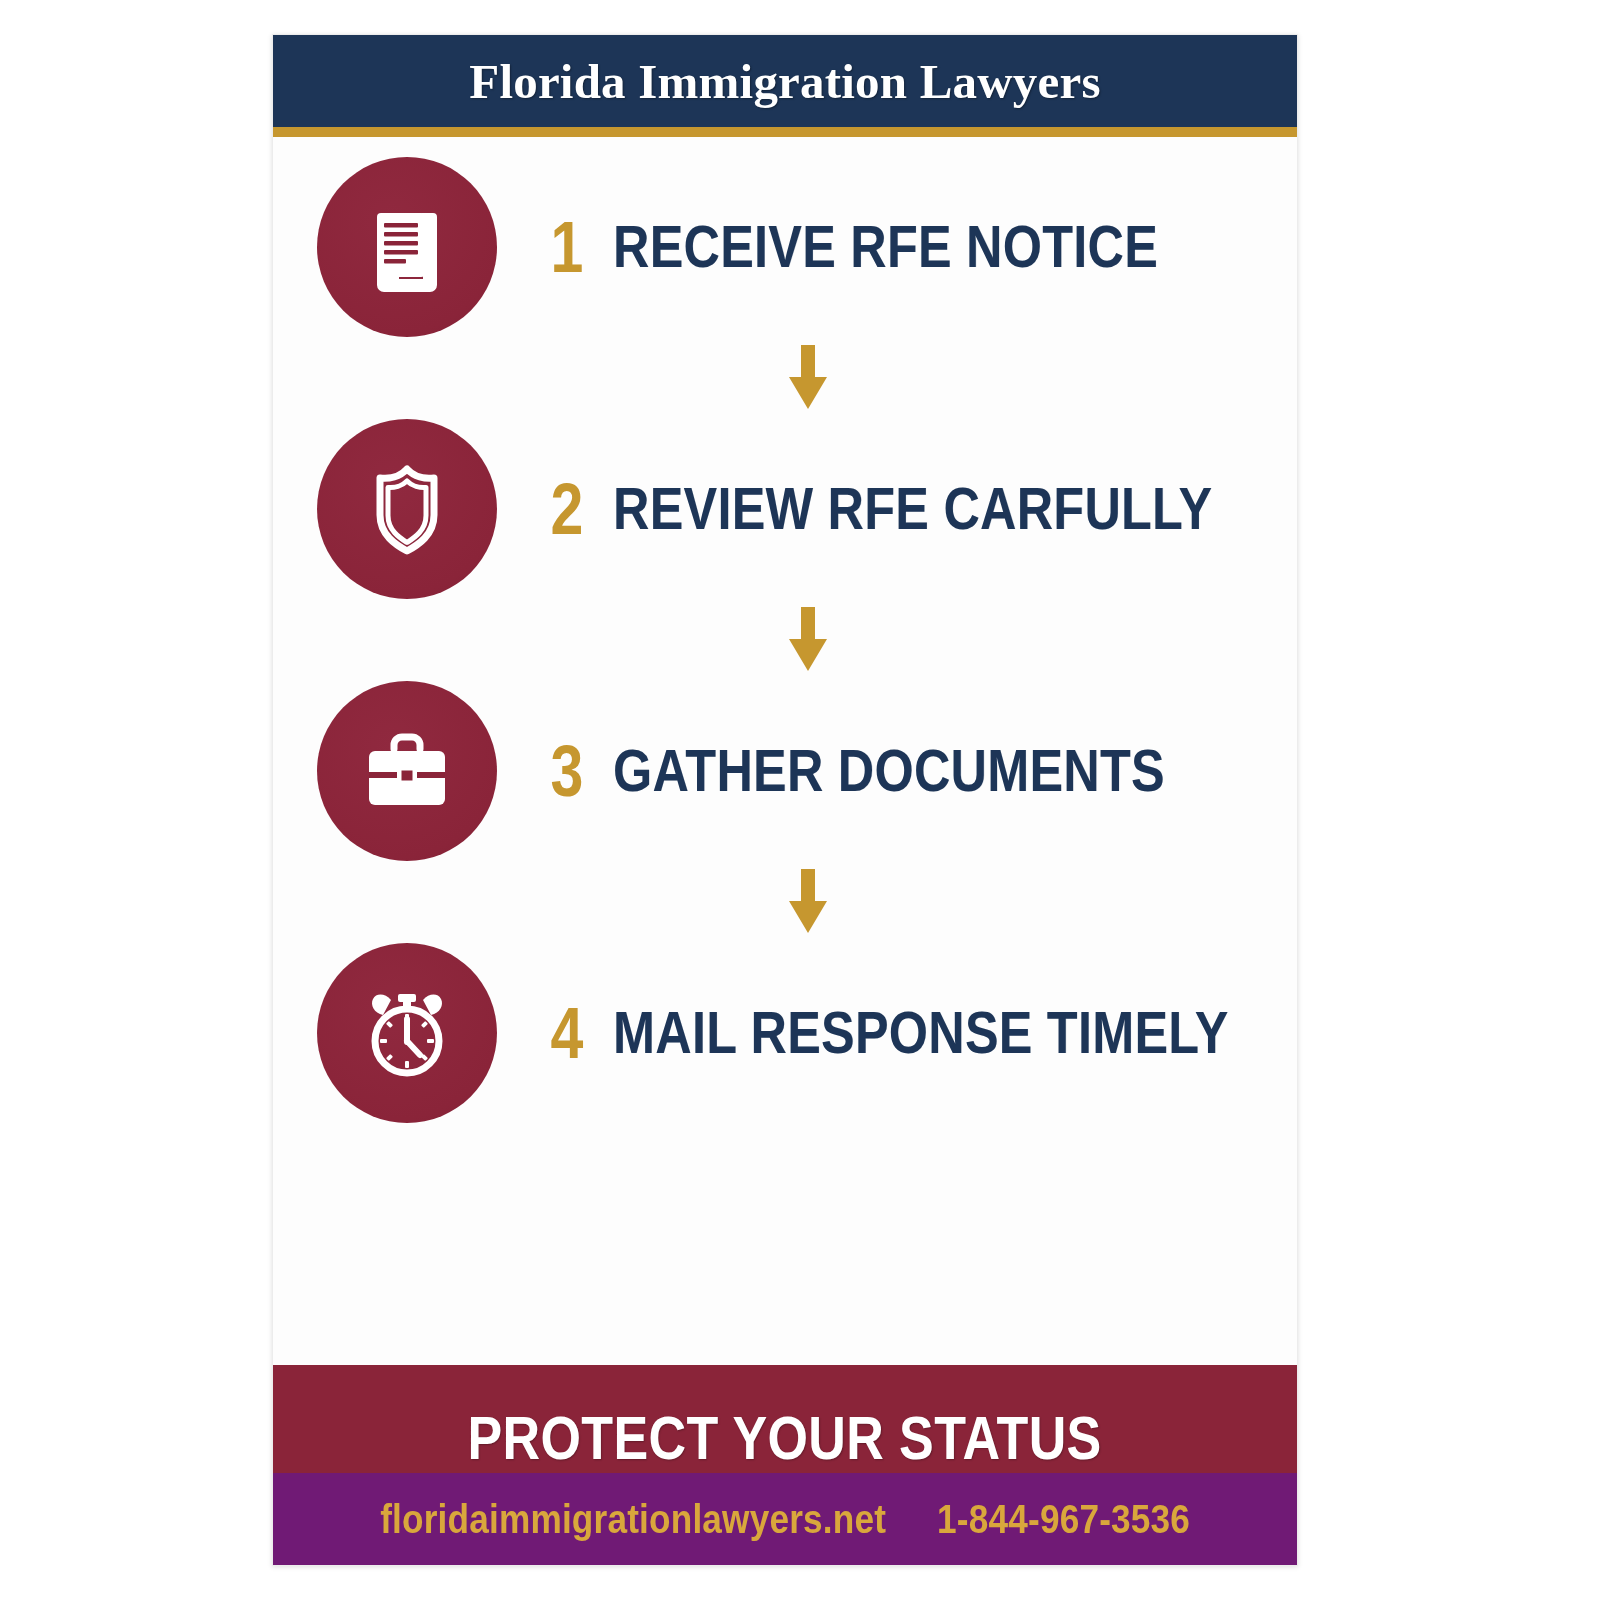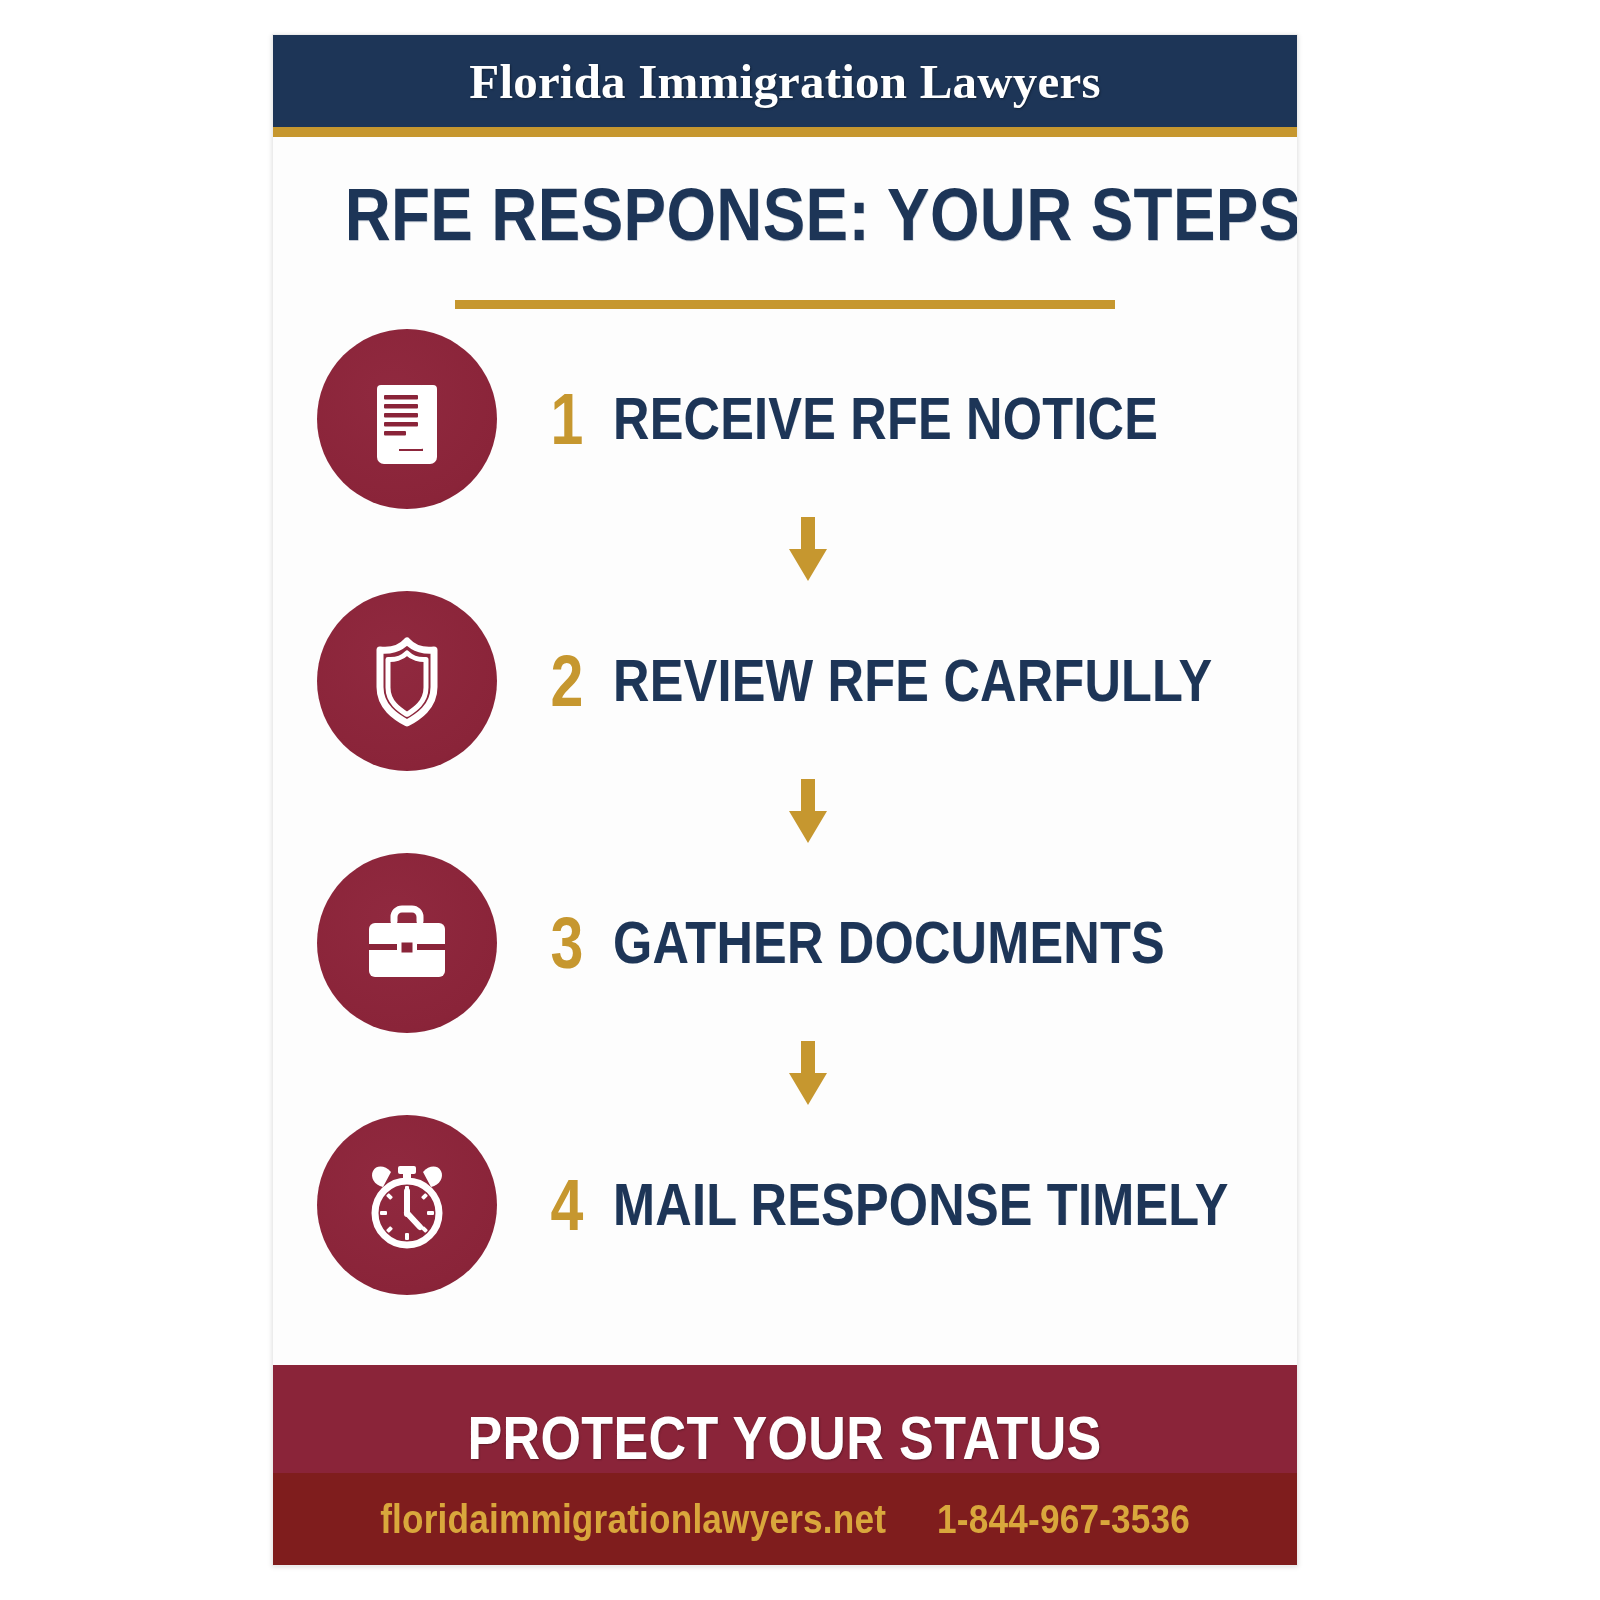--- a/index.html
+++ b/index.html
@@ -172,21 +172,21 @@
     font-weight: bold;
     font-size: 62px;
     color: #ffffff;
     letter-spacing: 0.4px;
     transform: scaleX(0.84);
     white-space: nowrap;
     text-shadow: 1px 1px 2px rgba(0,0,0,0.28);
   }
 
   .contact-band {
-    background: #7f1d1d;
+    background: #701a75;
     flex: 0 0 92px;
     display: flex;
     align-items: center;
     justify-content: center;
     gap: 0;
   }
   .contact-inner {
     display: flex;
     align-items: baseline;
     transform: scaleX(0.88);
@@ -208,24 +208,20 @@
 
   <div class="poster">
 
     <div class="brand-bar">
       <div class="brand-title">Florida Immigration Lawyers</div>
     </div>
     <div class="gold-rule"></div>
 
     <div class="poster-body">
 
-      <div class="headline-wrap">
-        <div class="headline">RFE RESPONSE: YOUR STEPS</div>
-        <div class="headline-underline"></div>
-      </div>
 
       <div class="steps">
 
         <div class="step-row">
           <div class="icon-circle">
             <span>
               <svg width="96" height="96" viewBox="0 0 96 96" aria-hidden="true">
                 <path d="M22 14 h52 a4 4 0 0 1 4 4 v62 h-14 v-62 a4 4 0 0 0 -4 -4 z" fill="#ffffff"></path>
                 <rect x="18" y="14" width="48" height="64" rx="4" fill="#ffffff"></rect>
                 <g fill="#8a2439">

